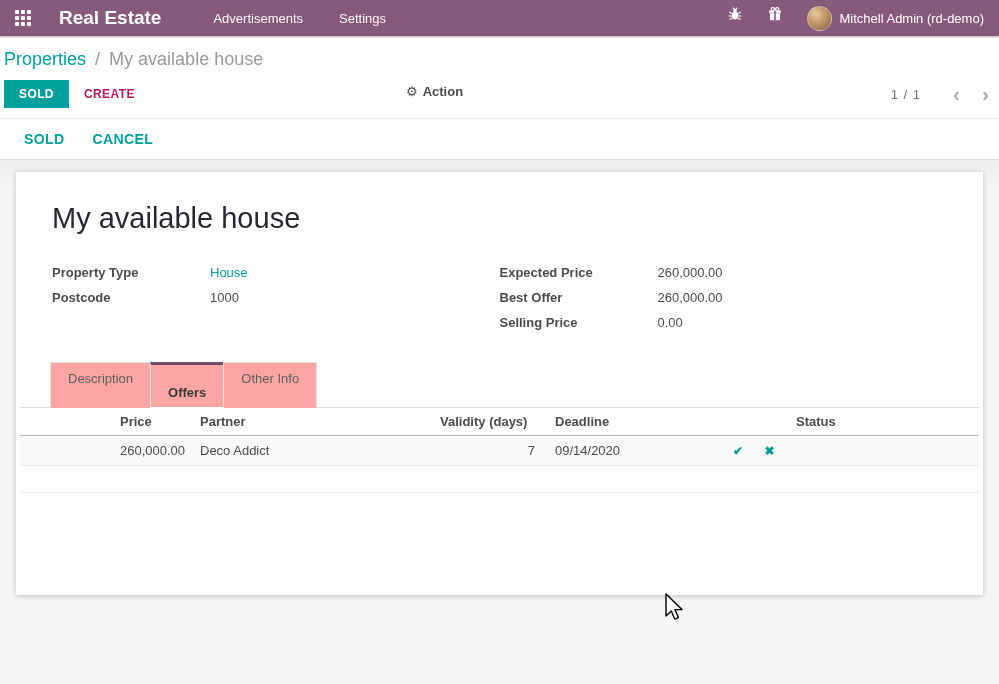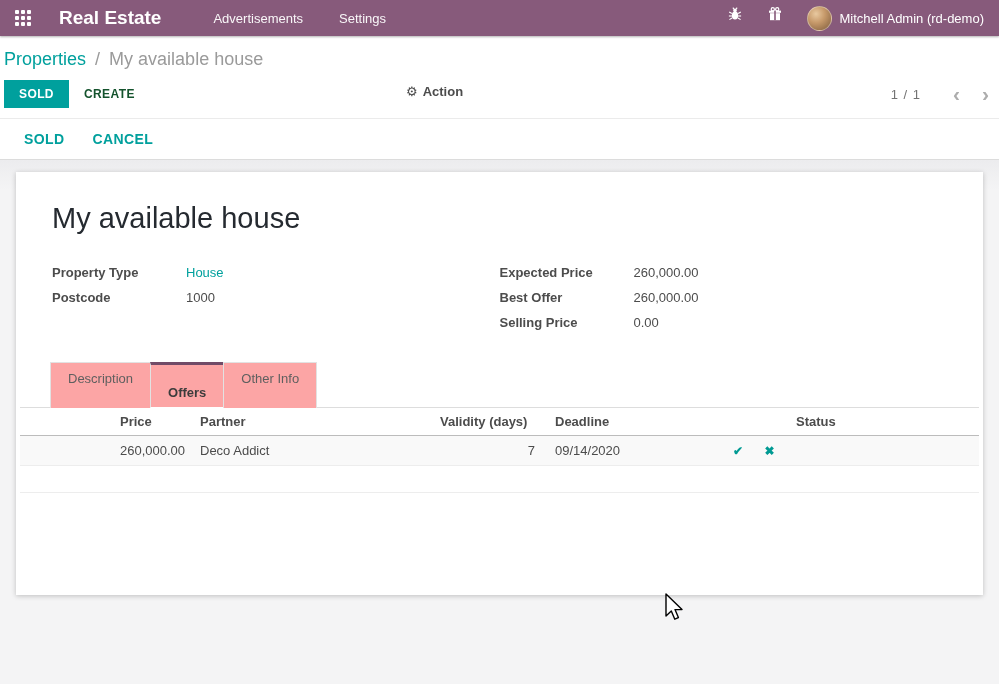--- a/index.html
+++ b/index.html
@@ -53,21 +53,21 @@
   .breadcrumb .bc-parent { color: #00A09D; cursor: pointer; }
   .breadcrumb .bc-sep { color: #9a9a9a; margin: 0 4px; }
   .breadcrumb .bc-current { color: #9a9a9a; }
   .cp-buttons { display: flex; align-items: center; position: relative; height: 28px; }
   .btn-edit {
     background: #00A09D; color: #fff; border: none;
     font-family: inherit; font-size: 12px; font-weight: 700; letter-spacing: .4px;
     padding: 7px 15px; cursor: pointer;
   }
   .btn-create {
-    background: transparent; color: #14532d; border: none;
+    background: transparent; color: #be185d; border: none;
     font-family: inherit; font-size: 12px; font-weight: 700; letter-spacing: .4px;
     padding: 7px 15px; cursor: pointer;
   }
   .action-menu {
     position: absolute; left: 402px; top: 4px;
     display: flex; align-items: center; gap: 5px;
     font-weight: 700; color: #4c4c4c; cursor: pointer;
   }
   .action-menu .gear { font-size: 13px; font-weight: 400; }
   .pager { margin-left: auto; display: flex; align-items: center; gap: 10px; color: #737373; }
@@ -96,21 +96,21 @@
   .sheet {
     background: #fff;
     min-height: 423px;
     box-shadow: 0 1px 5px rgba(0,0,0,.22);
     padding: 30px 36px 20px;
   }
   .record-title { font-size: 29px; color: #252a30; font-weight: 400; margin-bottom: 30px; }
   .field-grid { display: flex; }
   .field-col { width: 50%; }
   .field-row { display: flex; margin-bottom: 10px; line-height: 15px; }
-  .field-label { width: 134px; font-weight: 700; color: #4c4c4c; }
+  .field-label { width: 158px; font-weight: 700; color: #4c4c4c; }
   .field-value { color: #4c4c4c; }
   .field-value.link { color: #00A09D; cursor: pointer; }
 
   
   .notebook { margin: 22px -32px 0; }
   .tab-bar { display: flex; border-bottom: 1px solid #ddd; padding-left: 30px; }
   .tab {
     padding: 8px 17px 7px;
     border: 1px solid #e2e2e2;
     border-bottom: none;

